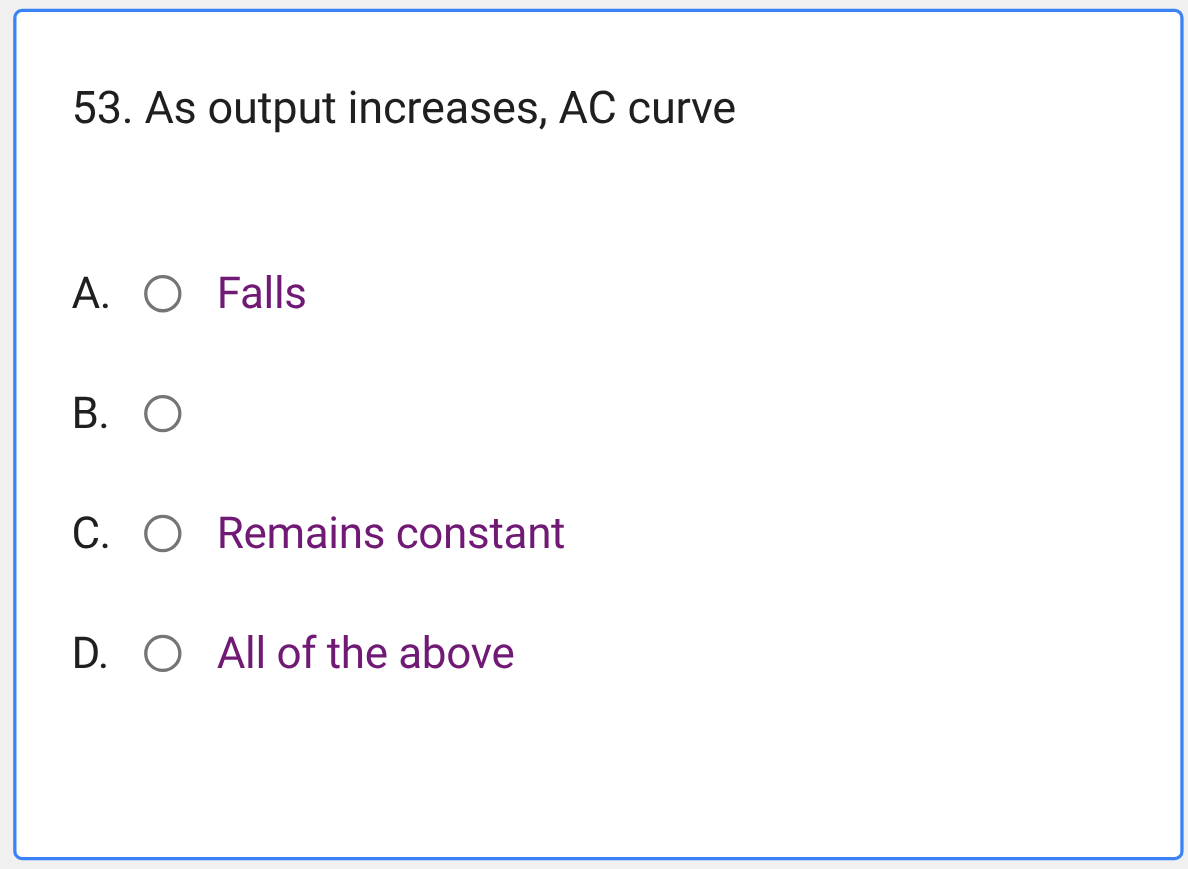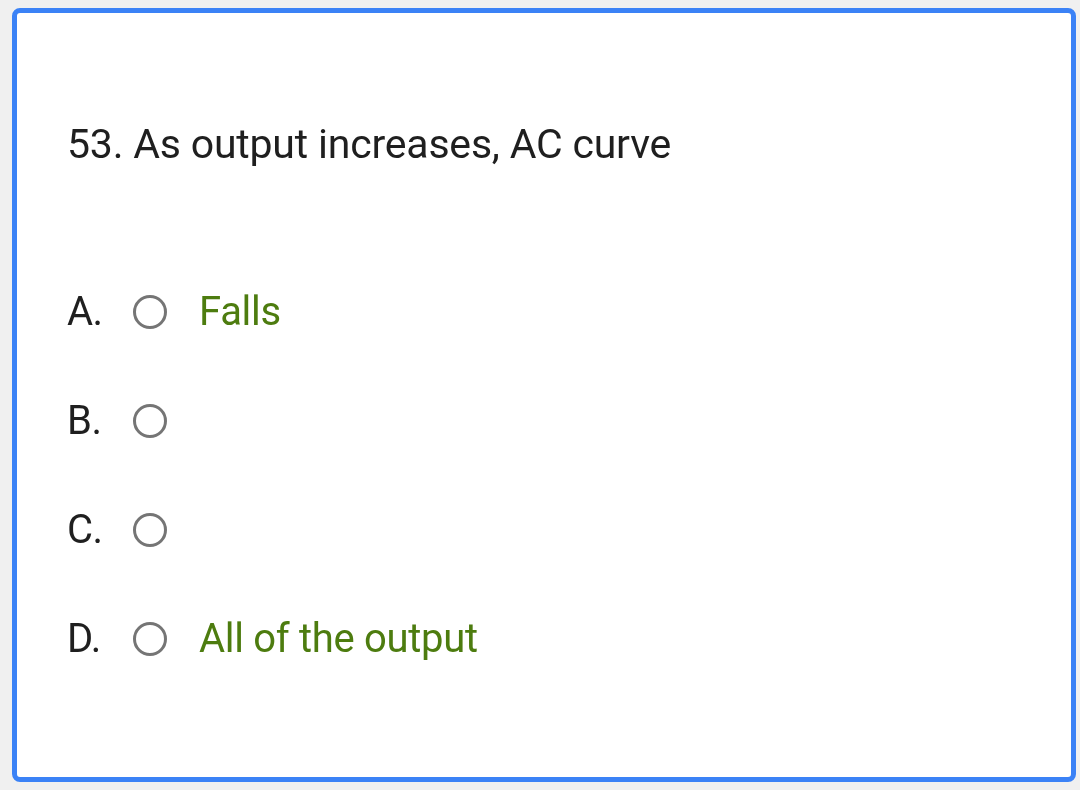--- a/index.html
+++ b/index.html
@@ -9,24 +9,24 @@
     }
     body {
       font-family: Roboto, Arial, sans-serif;
       background: #f0f0f0;
       width: 1080px;
       height: 790px;
       overflow: hidden;
     }
     .card {
       background: #ffffff;
-      border: 5px solid #3b82f6;
+      border: 3px solid #3b82f6;
       border-radius: 8px;
       margin: 8px 4px 8px 12px;
-      padding: 107px 50px 40px 50px;
+      padding: 64px 50px 40px 50px;
       height: 774px;
     }
     .question-text {
       font-size: 41px;
       font-weight: 400;
       color: #1f1f1f;
       letter-spacing: -0.2px;
       margin-bottom: 120px;
     }
     .options {
@@ -52,21 +52,21 @@
       width: 34px;
       height: 34px;
       border: 3px solid #757575;
       border-radius: 50%;
       flex-shrink: 0;
       margin-right: 14px;
     }
     .option-label {
       font-size: 40px;
       font-weight: 400;
-      color: #4d7c0f;
+      color: #701a75;
       letter-spacing: -0.3px;
     }
   </style>
 </head>
 <body>
 
 <div class="card">
   <div class="question-text">53. As output increases, AC curve</div>
   <div class="options">
 
@@ -77,22 +77,23 @@
     </label>
 
     <label class="option-row">
       <span class="option-letter">B.</span>
       <span class="radio-circle"></span>
     </label>
 
     <label class="option-row">
       <span class="option-letter">C.</span>
       <span class="radio-circle"></span>
+      <span class="option-label">Remains constant</span>
     </label>
 
     <label class="option-row">
       <span class="option-letter">D.</span>
       <span class="radio-circle"></span>
-      <span class="option-label">All of the output</span>
+      <span class="option-label">All of the above</span>
     </label>
 
   </div>
 </div>
 
 </body></html>

